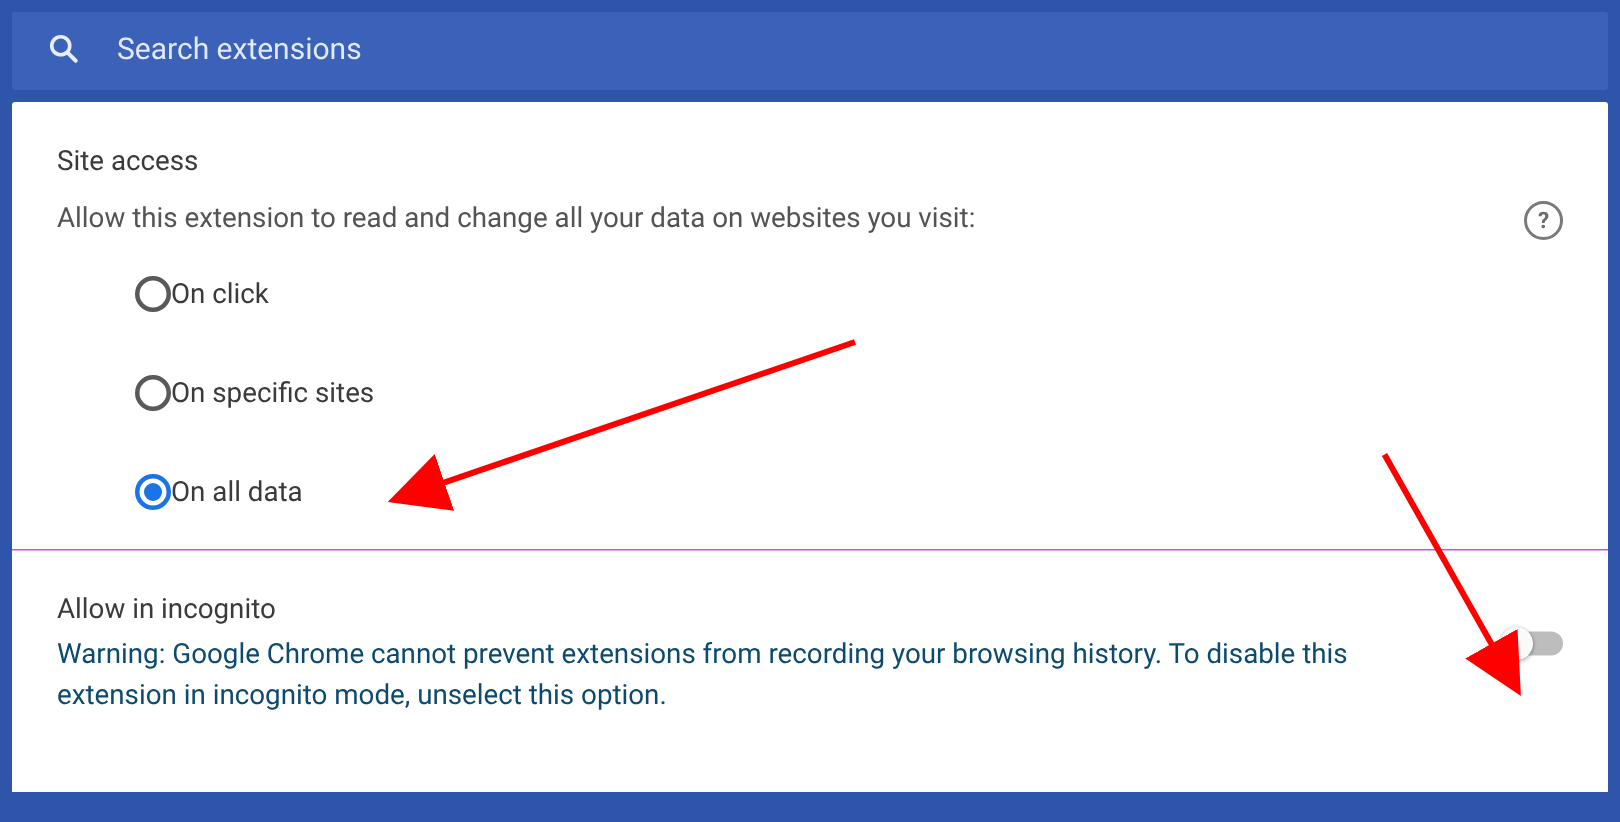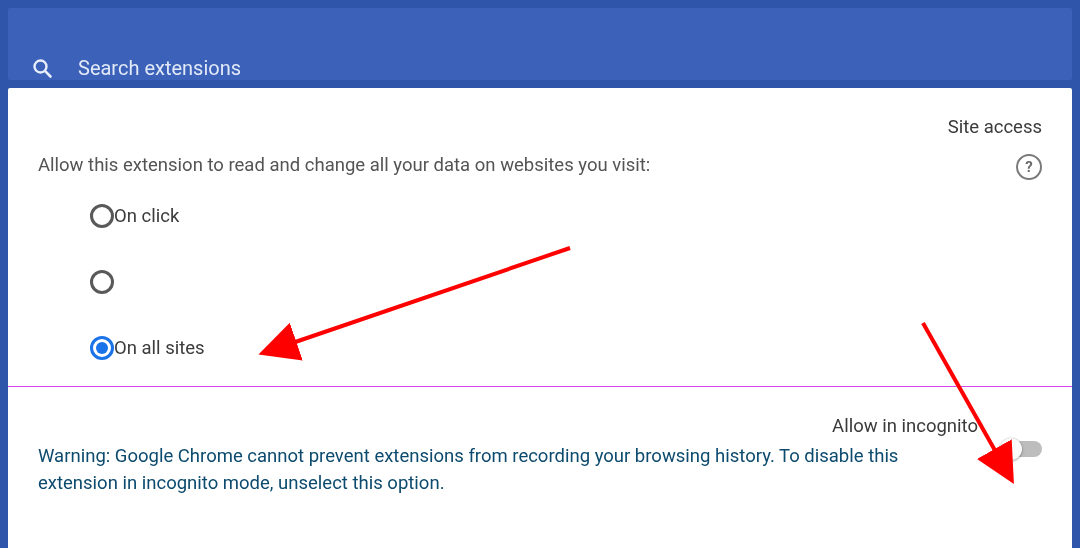--- a/index.html
+++ b/index.html
@@ -1,24 +1,24 @@
 <!DOCTYPE html>
 <html><head>
   <meta charset="utf-8">
   <style>
     * { box-sizing: border-box; margin: 0; padding: 0; font-family: 'Segoe UI', Roboto, Arial, sans-serif; }
     body { width: 1080px; height: 548px; background: #2e55aa; overflow: hidden; position: relative; }
     
     .searchbar {
       background: #3b62b8;
       margin: 8px 8px 0 8px;
-      height: 72px;
+      height: 52px;
       display: flex;
-      align-items: flex-end;
-      padding: 0 22px;
+      align-items: flex-start;
+      padding: 12px 22px;
       border-radius: 2px;
     }
     .searchbar .icon-holder {
       width: 24px; height: 24px; display: flex; align-items: center; justify-content: center;
       color: #e8eefb;
     }
     .searchbar input {
       flex: 1;
       background: transparent;
       border: none;
@@ -41,21 +41,20 @@
     .section {
       padding: 28px 30px 26px 30px;
     }
     .section + .section { border-top: 1px solid #d946ef; }
 
     .section-title {
       font-size: 18.5px;
       color: #3b3b3b;
       font-weight: 400;
       margin-bottom: 14px;
-      text-align: right;
     }
 
     .section-row {
       display: flex;
       align-items: flex-start;
       justify-content: space-between;
       gap: 24px;
     }
 
     .section-sub {
@@ -157,24 +156,25 @@
       <button class="help-btn">?</button>
     </div>
 
     <div class="radio-list">
       <label class="radio-item">
         <span class="radio-circle"></span>
         <span class="radio-label">On click</span>
       </label>
       <label class="radio-item">
         <span class="radio-circle"></span>
+        <span class="radio-label">On specific sites</span>
       </label>
       <label class="radio-item checked">
         <span class="radio-circle"></span>
-        <span class="radio-label">On all sites</span>
+        <span class="radio-label">On all data</span>
       </label>
     </div>
   </div>
 
   <div class="section">
     <div class="section-row">
       <div style="flex:1">
         <div class="section-title" style="margin-bottom:6px">Allow in incognito</div>
         <div class="section-sub warn">Warning: Google Chrome cannot prevent extensions from recording your browsing history. To disable this extension in incognito mode, unselect this option.</div>
       </div>

